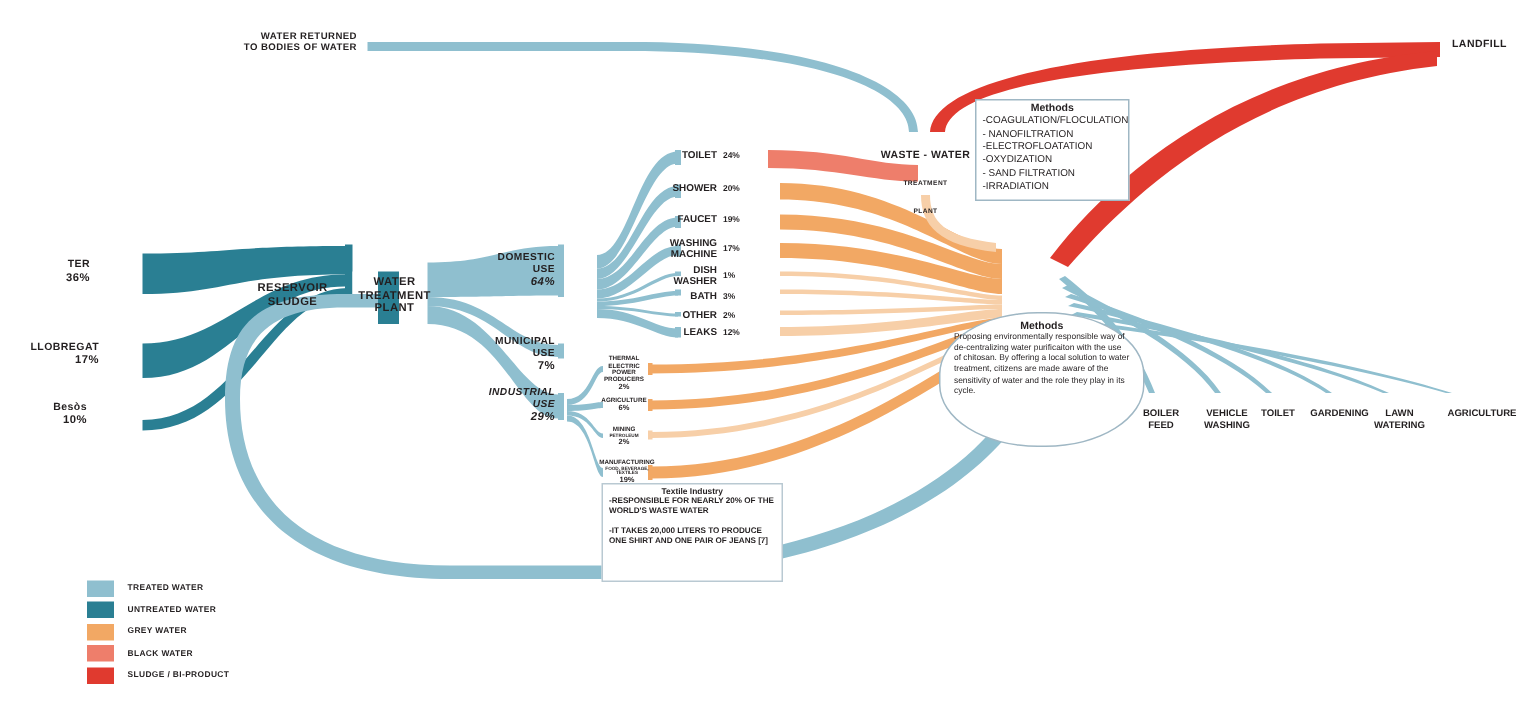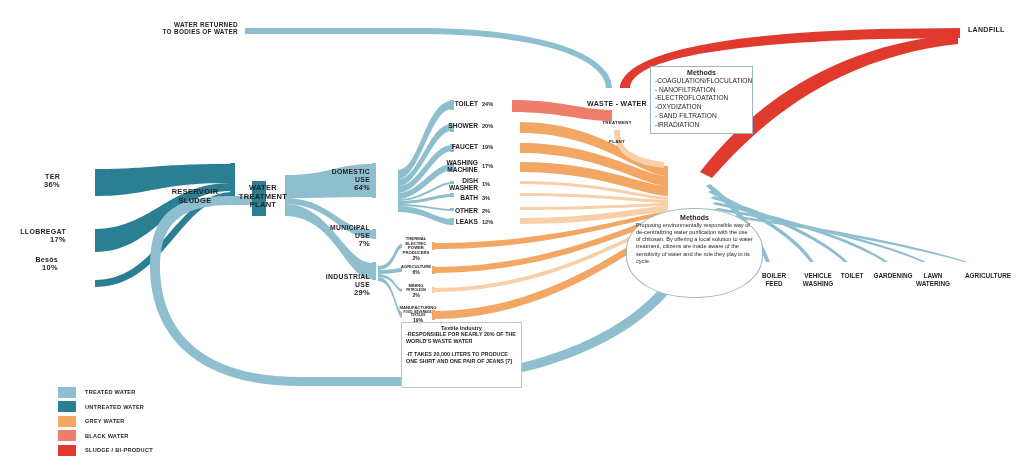--- a/index.html
+++ b/index.html
@@ -160,21 +160,21 @@
   </div>
 
   <div class="lbl rt src-label" style="left:60px;top:173px;">
     <span>TER</span>
     <span class="pct">36%</span>
   </div>
   <div class="lbl rt src-label" style="left:66px;top:228px;">
     <span>LLOBREGAT</span>
     <span class="pct">17%</span>
   </div>
-  <div class="lbl rt src-label" style="left:58px;top:256px;text-align:right;">
+  <div class="lbl rt src-label" style="left:58px;top:268px;text-align:right;">
     <span>Besòs</span>
     <span class="pct">10%</span>
   </div>
 
   <div class="lbl ctr node-title" style="left:195px;top:188px;">
     <span>RESERVOIR</span><br>
     <span>SLUDGE</span>
   </div>
   <div class="lbl ctr node-title" style="left:263px;top:184px;">
     <span>WATER</span><br>
@@ -190,21 +190,21 @@
   <div class="lbl rt use-label" style="left:370px;top:168px;">
     <span>DOMESTIC</span><br>
     <span>USE</span><br>
     <span style="font-size:7.6px;font-style:italic;">64%</span>
   </div>
   <div class="lbl rt use-label" style="left:370px;top:224px;">
     <span>MUNICIPAL</span><br>
     <span>USE</span><br>
     <span style="font-size:7.6px;">7%</span>
   </div>
-  <div class="lbl rt use-label" style="left:370px;top:273px;">
+  <div class="lbl rt use-label" style="left:370px;top:258px;font-style:italic;">
     <span>INDUSTRIAL</span><br>
     <span>USE</span><br>
     <span style="font-size:7.6px;">29%</span>
   </div>
 
   <div class="use-row" style="left:400px;top:100px;width:96px;">
     <span class="nm">TOILET</span>
     <span class="pv">24%</span>
   </div>
   <div class="use-row" style="left:400px;top:122px;width:96px;">

